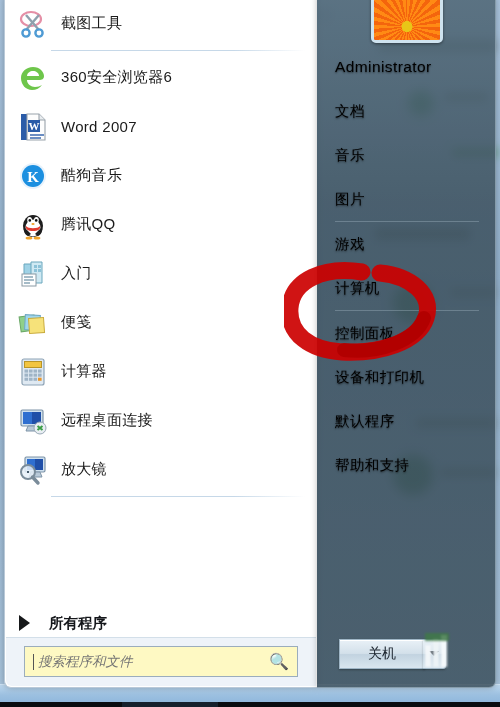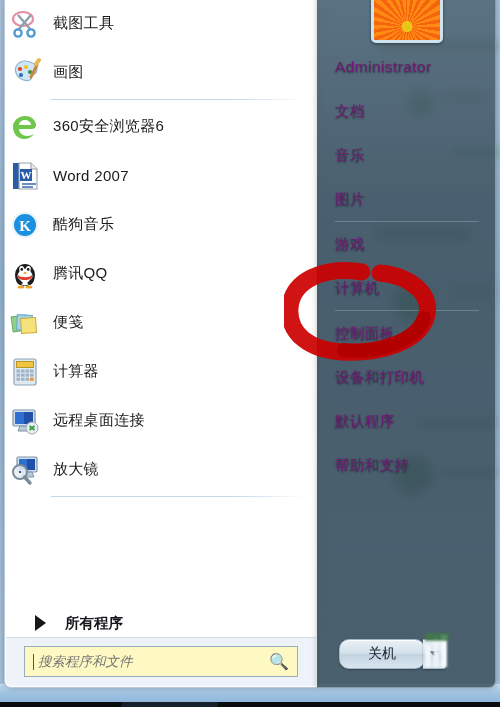--- a/index.html
+++ b/index.html
@@ -24,31 +24,31 @@
   #startmenu{position:absolute;left:4px;top:-6px;width:492px;height:694px;}
 
   
   #leftpane{position:absolute;left:0;top:0;width:313px;height:694px;
     background:#ffffff;border:1px solid #b9c9d8;border-right:none;
     border-radius:7px 0 0 7px;box-sizing:border-box;
     box-shadow:0 0 6px rgba(0,0,0,.25);}
   #progs{position:absolute;left:0;top:4px;right:0;height:610px;}
 
   .row{position:relative;height:49px;display:flex;align-items:center;
-    padding-left:4px;box-sizing:border-box;cursor:default;}
+    padding-left:12px;box-sizing:border-box;cursor:default;}
   .row .ic{width:32px;height:32px;flex:0 0 32px;position:relative;margin-right:12px;}
   .row .lbl{font-size:15px;color:#1b1b1b;white-space:nowrap;letter-spacing:.3px;}
   .row .sub{position:absolute;right:21px;top:50%;transform:translateY(-50%);
     width:0;height:0;border-left:7px solid #111;border-top:5px solid transparent;
     border-bottom:5px solid transparent;}
   .sep{height:1px;margin:2px 12px 2px 46px;
     background:linear-gradient(90deg,#c6d8e8 0%,#c6d8e8 72%,rgba(198,216,232,0) 100%);}
 
   
-  #allprog{position:absolute;left:0;right:0;top:608px;height:40px;display:flex;align-items:center;margin-left:16px;}
+  #allprog{position:absolute;left:0;right:0;top:608px;height:40px;display:flex;align-items:center;}
   #allprog .tri{margin-left:14px;width:0;height:0;border-left:11px solid #16181a;
     border-top:8px solid transparent;border-bottom:8px solid transparent;}
   #allprog .lbl{margin-left:19px;font-size:14.5px;color:#14161a;font-weight:bold;}
 
   
   #searchwrap{position:absolute;left:1px;right:1px;bottom:1px;height:48px;
     background:#eef3f9;border-top:1px solid #d3dfe9;border-radius:0 0 0 6px;}
   #searchbox{position:absolute;left:18px;right:18px;top:8px;height:31px;
     background:#fef9c3;border:1px solid #9badbd;box-sizing:border-box;
     display:flex;align-items:center;}
@@ -71,29 +71,29 @@
     border:3px solid #cfe3ef;border-radius:5px;overflow:hidden;
     box-shadow:0 1px 3px rgba(0,0,0,.45);}
   #avatar .flower{position:absolute;inset:0;
     background:
       radial-gradient(circle at 50% 72%,#e8c617 0 11%,rgba(232,198,23,0) 12%),
       repeating-conic-gradient(from 0deg at 50% 72%,#ff8a14 0deg 7deg,#f4650d 7deg 14deg),
       linear-gradient(180deg,#ff7a12,#f2570b);}
 
   .rrow{position:relative;height:44px;display:flex;align-items:center;padding-left:18px;
     box-sizing:border-box;cursor:default;}
-  .rrow .rlbl{font-size:14.5px;color:#701a75;letter-spacing:.4px;
+  .rrow .rlbl{font-size:14.5px;color:#000000;letter-spacing:.4px;
     text-shadow:0 1px 2px rgba(0,0,0,.55);white-space:nowrap;}
   #user-name{font-size:15.5px;}
   .rsep{height:1px;margin:0 16px 0 18px;background:rgba(190,210,222,.35);}
 
   
   #shutwrap{position:absolute;left:0;right:0;bottom:0;height:58px;}
   #shutdown-button{position:absolute;left:22px;top:10px;width:84px;height:28px;
-    border:1px solid #9fb6c6;border-radius:10px;
+    border:1px solid #9fb6c6;border-radius:0;
     background:linear-gradient(180deg,#e9f1f7 0%,#d3e0ea 48%,#c2d3e0 52%,#d9e6ef 100%);
     display:flex;align-items:center;justify-content:center;
     box-shadow:0 1px 2px rgba(0,0,0,.3), inset 0 1px 0 #fff;}
   #shutdown-button .slbl{font-size:14px;color:#17202a;}
   #shutdown-arrow{position:absolute;left:106px;top:10px;width:22px;height:28px;
     border:1px solid #9fb6c6;border-left:none;border-radius:0 3px 3px 0;
     background:linear-gradient(180deg,#e9f1f7 0%,#d3e0ea 48%,#c2d3e0 52%,#d9e6ef 100%);
     box-shadow:0 1px 2px rgba(0,0,0,.3);}
   #shutdown-arrow .ar{position:absolute;left:6px;top:11px;width:0;height:0;
     border-left:5px solid transparent;border-right:5px solid transparent;
@@ -134,32 +134,20 @@
         <div class="row">
           <div class="ic"><svg width="32" height="32" viewBox="0 0 32 32">
       <ellipse cx="14" cy="11" rx="10" ry="7" fill="none" stroke="#e58fa6" stroke-width="2.2"></ellipse>
       <line x1="9" y1="22" x2="22" y2="7" stroke="#8fa0ad" stroke-width="2.4"></line>
       <line x1="22" y1="22" x2="9" y2="7" stroke="#8fa0ad" stroke-width="2.4"></line>
       <circle cx="9" cy="25" r="3.6" fill="none" stroke="#4f9bd4" stroke-width="2.4"></circle>
       <circle cx="22" cy="25" r="3.6" fill="none" stroke="#4f9bd4" stroke-width="2.4"></circle>
             </svg></div>
           <div class="lbl">截图工具</div>
         </div>
-        <div class="row">
-          <div class="ic"><svg width="32" height="32" viewBox="0 0 32 32">
-      <path d="M16 4c7 0 12 4 12 9 0 4-4 4-5 6-1 1 0 3-2 4-4 2-12-1-14-7C5 10 9 4 16 4z" fill="#cfe6f5" stroke="#8fb6d0" stroke-width="1.2"></path>
-      <circle cx="11" cy="12" r="2.1" fill="#e03b2f"></circle>
-      <circle cx="17" cy="10" r="2.1" fill="#f2c425"></circle>
-      <circle cx="21" cy="15" r="2.1" fill="#3b8f45"></circle>
-      <circle cx="12" cy="18" r="2.1" fill="#2f6fb5"></circle>
-      <path d="M22 20l6-12" stroke="#c8863a" stroke-width="3" stroke-linecap="round"></path>
-      <path d="M27 7l3-4" stroke="#e6b85a" stroke-width="4" stroke-linecap="round"></path>
-            </svg></div>
-          <div class="lbl">画图</div>
-        </div>
         <div class="sep"></div>
         <div class="row">
           <div class="ic"><svg width="32" height="32" viewBox="0 0 32 32">
       <path d="M16 5c7 0 11 5 11 9 0 3-2 4-5 4H10c0 4 4 7 8 7 3 0 5-1 7-2-2 3-6 5-10 5C9 28 4 23 4 16 4 10 9 5 16 5z" fill="#6ec64b"></path>
       <path d="M10 14h12c0-3-3-5-6-5s-6 2-6 5z" fill="#fff"></path>
             </svg></div>
           <div class="lbl">360安全浏览器6</div>
         </div>
         <div class="row">
           <div class="ic"><svg width="32" height="32" viewBox="0 0 32 32">
@@ -192,20 +180,37 @@
       <circle cx="12.8" cy="11.4" r="1.3" fill="#111"></circle>
               <circle cx="19.2" cy="11.4" r="1.3" fill="#111"></circle>
       <path d="M7 18c-1 4 1 8 4 9l3-2z" fill="#1d1d1d"></path>
       <path d="M25 18c1 4-1 8-4 9l-3-2z" fill="#1d1d1d"></path>
       <path d="M9 17c2 3 12 3 14 0 1 3-2 5-7 5s-8-2-7-5z" fill="#e23b2f"></path>
       <ellipse cx="16" cy="15" rx="1.6" ry="1.1" fill="#f2a32a"></ellipse>
       <ellipse cx="12" cy="29" rx="3.4" ry="1.6" fill="#f0a32a"></ellipse>
       <ellipse cx="20" cy="29" rx="3.4" ry="1.6" fill="#f0a32a"></ellipse>
             </svg></div>
           <div class="lbl">腾讯QQ</div>
+        </div>
+        <div class="row">
+          <div class="ic"><svg width="32" height="32" viewBox="0 0 32 32">
+      <path d="M7 6h11v21H7z" fill="#9fd2e6" stroke="#6ba7bd" stroke-width="1"></path>
+      <path d="M14 4h11v21H14z" fill="#cfe9f3" stroke="#6ba7bd" stroke-width="1"></path>
+      <rect x="5" y="16" width="14" height="12" fill="#fff" stroke="#8a9aa4"></rect>
+      <g stroke="#6c8fa3" stroke-width="1.2">
+                <line x1="7" y1="19" x2="16" y2="19"></line>
+                <line x1="7" y1="22" x2="17" y2="22"></line>
+                <line x1="7" y1="25" x2="13" y2="25"></line>
+              </g>
+      <rect x="17" y="7" width="3" height="3" fill="#8cc2d8"></rect>
+              <rect x="21" y="7" width="3" height="3" fill="#8cc2d8"></rect>
+      <rect x="17" y="11" width="3" height="3" fill="#8cc2d8"></rect>
+              <rect x="21" y="11" width="3" height="3" fill="#8cc2d8"></rect>
+            </svg></div>
+          <div class="lbl">入门</div>
         </div>
         <div class="row">
           <div class="ic"><svg width="32" height="32" viewBox="0 0 32 32">
       <rect x="3" y="9" width="15" height="15" fill="#8fd08a" stroke="#6ba867" transform="rotate(-8 10 16)"></rect>
       <rect x="8" y="8" width="15" height="15" fill="#9fd6ec" stroke="#6fa8c4" transform="rotate(3 15 15)"></rect>
       <rect x="12" y="11" width="15" height="15" fill="#f6e27a" stroke="#c9ab3d" transform="rotate(-4 19 18)"></rect>
             </svg></div>
           <div class="lbl">便笺</div>
         </div>
         <div class="row">

